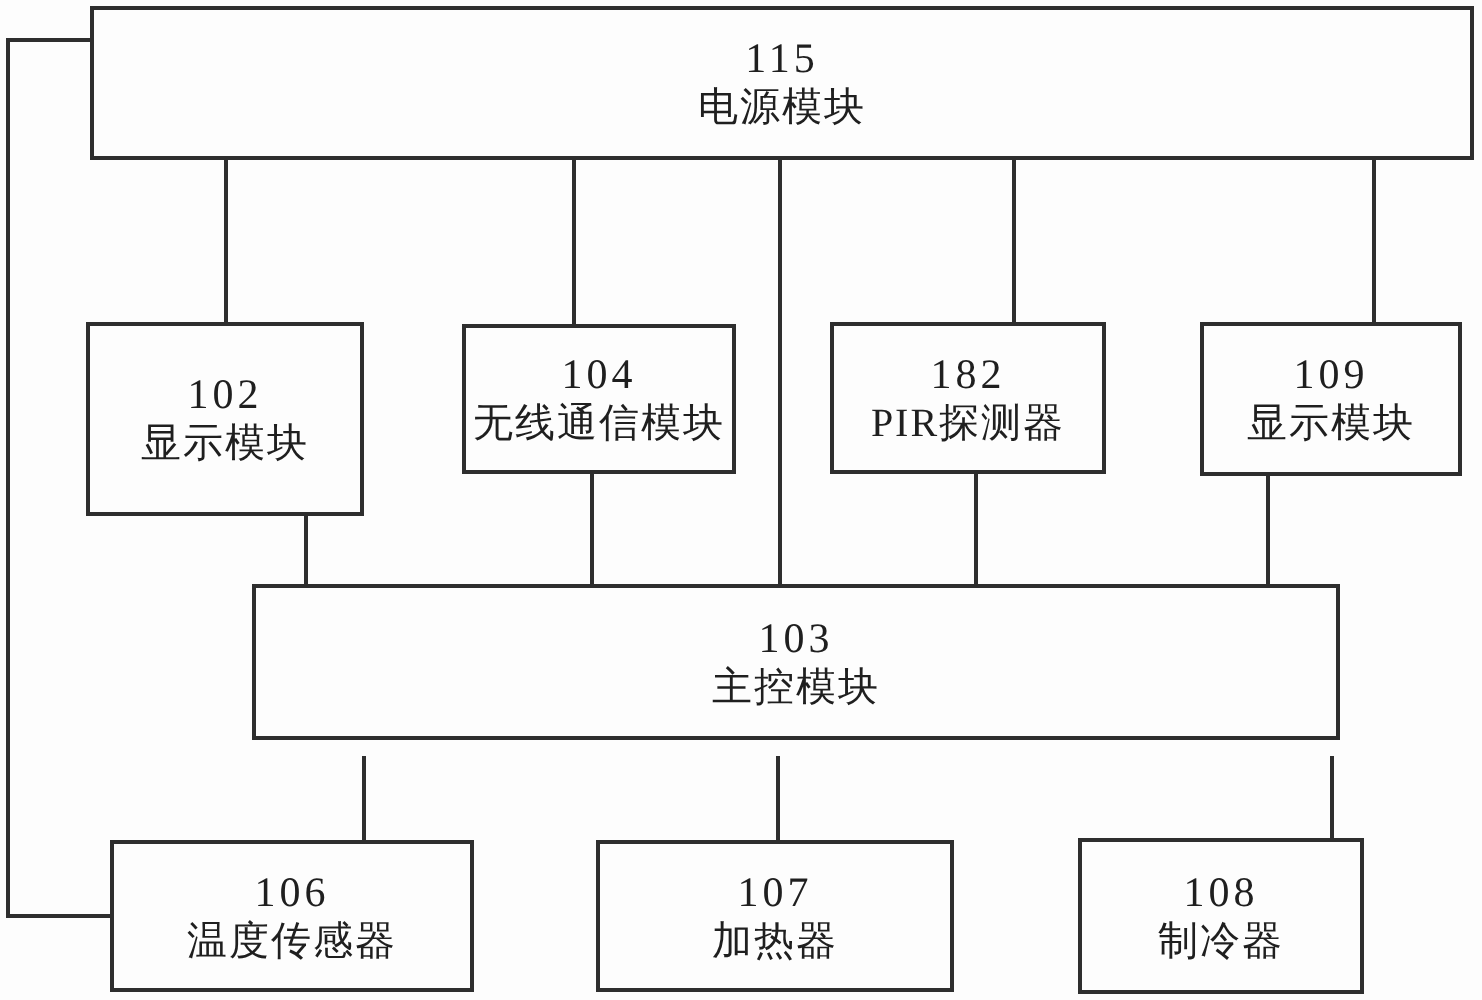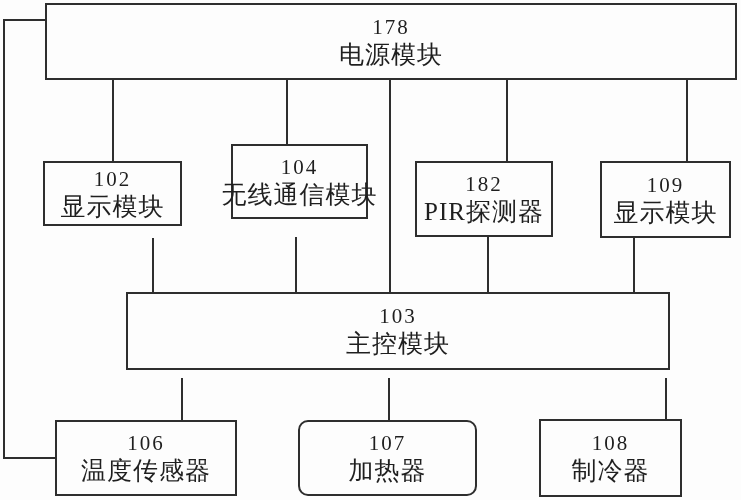--- a/index.html
+++ b/index.html
@@ -9,41 +9,41 @@
     font-family:"Liberation Serif","DejaVu Serif",serif;
     color:#1f1f1f;
   }
   .block{
     position:absolute;box-sizing:border-box;
     border:2px solid #2e2e2e;background:#fdfdfd;
     display:flex;flex-direction:column;align-items:center;justify-content:center;
     gap:4px;z-index:2;
   }
   .block .num{font-size:21px;line-height:1;letter-spacing:2px;}
-  .block .label{font-size:25px;line-height:1;letter-spacing:1px;white-space:nowrap;}
+  .block .label{font-size:20px;line-height:1;letter-spacing:1px;white-space:nowrap;}
   .line{position:absolute;background:#2e2e2e;z-index:1;}
 
   
   #b101{left:45px;top:3px;width:692px;height:77px;}
-  #b102{left:43px;top:161px;width:139px;height:65px;}
-  #b104{left:231px;top:144px;width:137px;height:75px;}
+  #b102{left:43px;top:161px;width:139px;height:97px;}
+  #b104{left:231px;top:162px;width:137px;height:75px;}
   #b105{left:415px;top:161px;width:138px;height:76px;}
   #b109{left:600px;top:161px;width:131px;height:77px;align-items:center;}
   #b103{left:126px;top:292px;width:544px;height:78px;}
   #b106{left:55px;top:420px;width:182px;height:76px;}
-  #b107{left:298px;top:420px;width:179px;height:76px;border-radius:10px;}
+  #b107{left:298px;top:420px;width:179px;height:76px;}
   #b108{left:539px;top:419px;width:143px;height:78px;}
 </style>
 </head>
 <body>
 
 <div class="canvas">
 
   <div class="block" id="b101">
-    <span class="num">178</span>
+    <span class="num">115</span>
     <span class="label">电源模块</span>
   </div>
 
   <div class="block" id="b102">
     <span class="num">102</span>
     <span class="label">显示模块</span>
   </div>
 
   <div class="block" id="b104">
     <span class="num">104</span>

